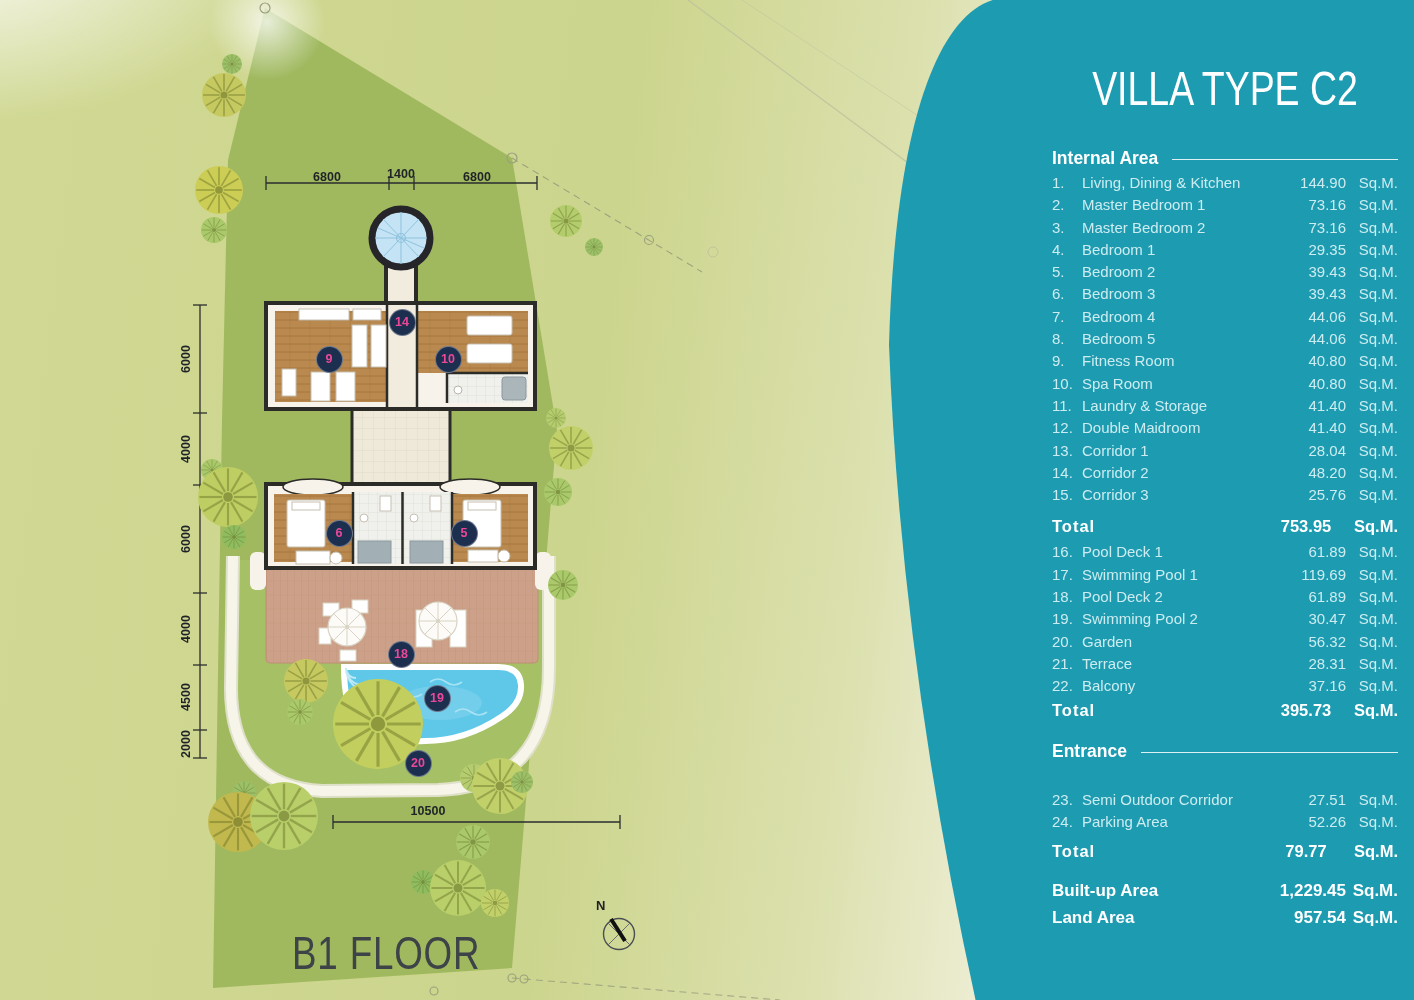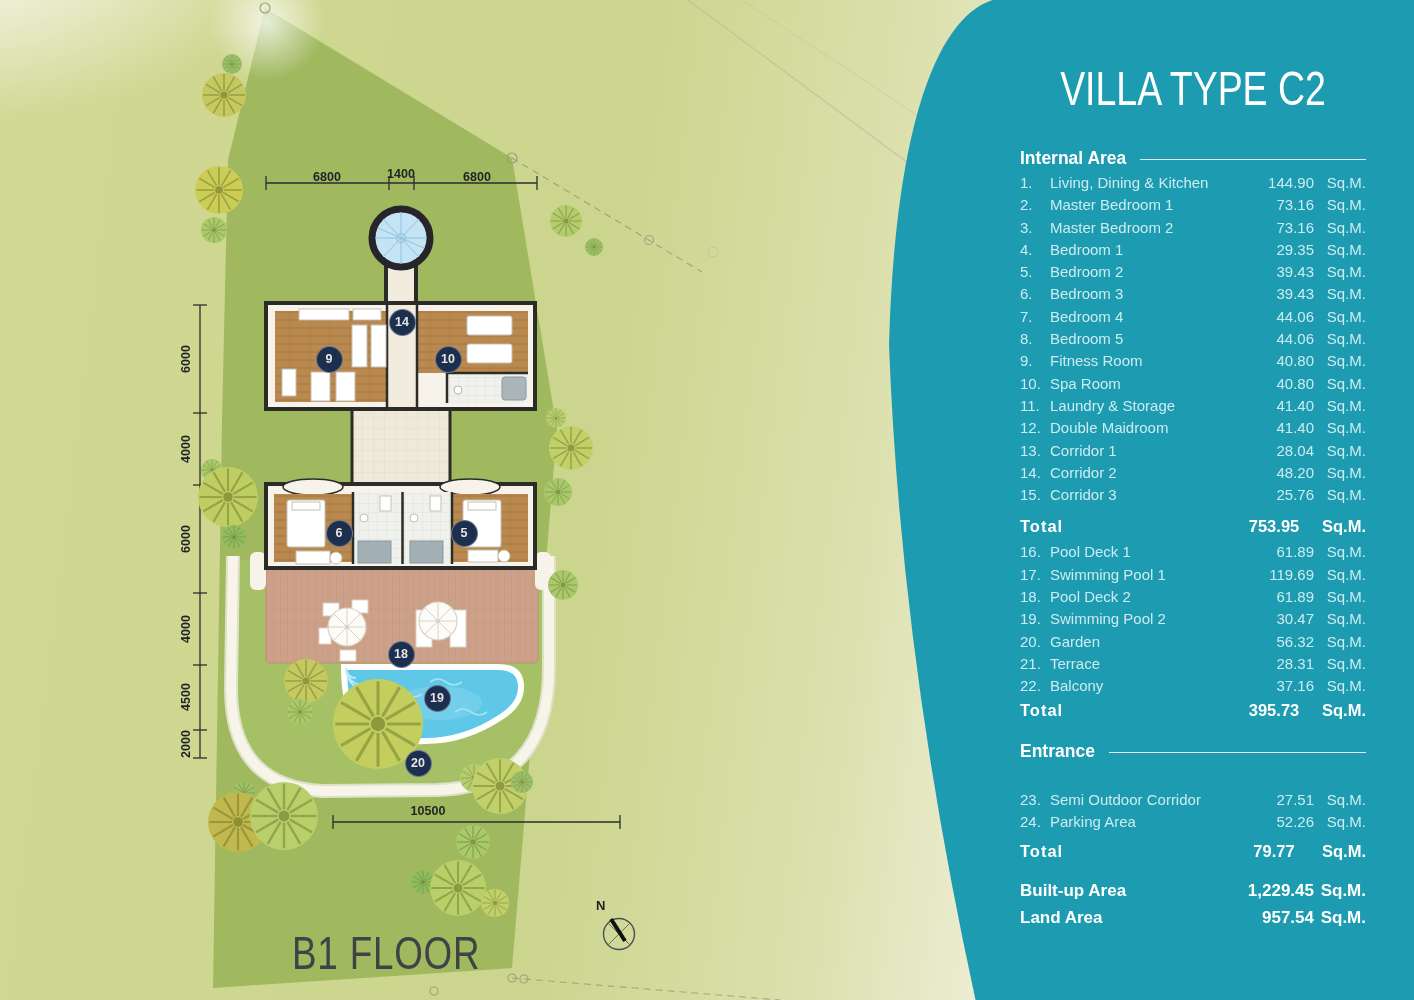--- a/index.html
+++ b/index.html
@@ -5,30 +5,30 @@
   html,body{margin:0;padding:0;background:#fff;}
   .stage{position:relative;width:1414px;height:1000px;overflow:hidden;
     font-family:"Liberation Sans",sans-serif;
     background:
       radial-gradient(ellipse 560px 300px at -4% -6%, rgba(255,255,255,.95), rgba(255,255,255,0) 62%),
       linear-gradient(97deg,#d0d893 0%,#ccd58d 42%,#dbe0ad 60%,#f3f2e0 76%,#ffffff 90%);}
   svg.scene{position:absolute;left:0;top:0;}
 
   
   .badge{position:absolute;width:25px;height:25px;margin:-12.5px 0 0 -12.5px;border-radius:50%;
-    background:#1d2f4f;border:1px solid rgba(255,255,255,.35);color:#e5e5e5;
+    background:#1d2f4f;border:1px solid rgba(255,255,255,.35);color:#ec4899;
     font-size:12.5px;font-weight:bold;display:flex;align-items:center;justify-content:center;}
   .dim{position:absolute;transform:translate(-50%,-50%);font-size:12.5px;font-weight:bold;color:#1f2326;white-space:nowrap;}
   .dim.vert{transform:translate(-50%,-50%) rotate(-90deg);}
   .floor-label{position:absolute;left:292px;top:926px;font-size:46px;font-weight:500;color:#3d4347;
     letter-spacing:1px;transform:scaleX(.8);transform-origin:left center;white-space:nowrap;}
   .north-label{position:absolute;left:596px;top:898px;font-size:13px;font-weight:bold;color:#222;}
 
   
-  .panel{position:absolute;left:1020px;top:0;width:346px;color:#fff;}
+  .panel{position:absolute;left:1052px;top:0;width:346px;color:#fff;}
   .title{margin-top:62px;height:52px;display:flex;align-items:center;justify-content:center;
     font-size:48px;font-weight:400;letter-spacing:0;transform:scaleX(.78);white-space:nowrap;}
   .sec-head{display:flex;align-items:center;height:20px;font-size:17.5px;font-weight:bold;}
   .sec-head .line{flex:1;border-top:1.6px solid rgba(255,255,255,.85);margin-left:14px;margin-top:2px;}
   .rows{margin-top:4px;}
   .row{display:flex;line-height:22.3px;font-size:15px;color:rgba(235,250,252,.85);}
   .row .num{width:30px;}
   .row .nm{flex:1;}
   .row .val{width:66px;text-align:right;}
   .row .unit{width:52px;text-align:right;}

